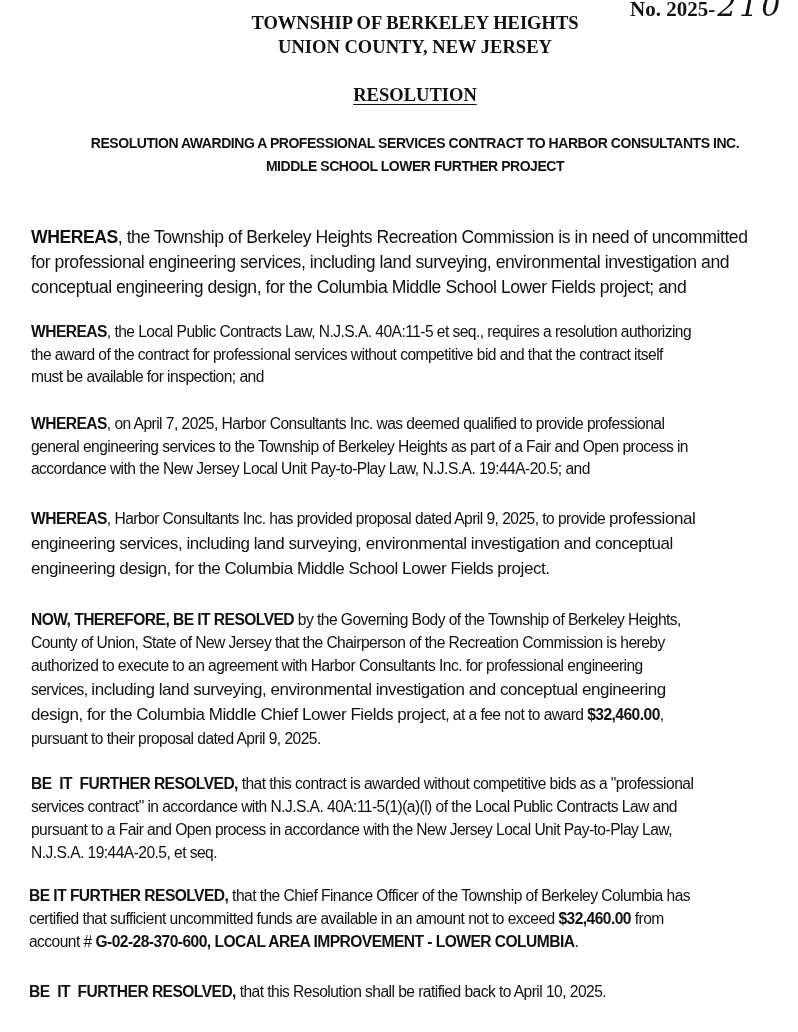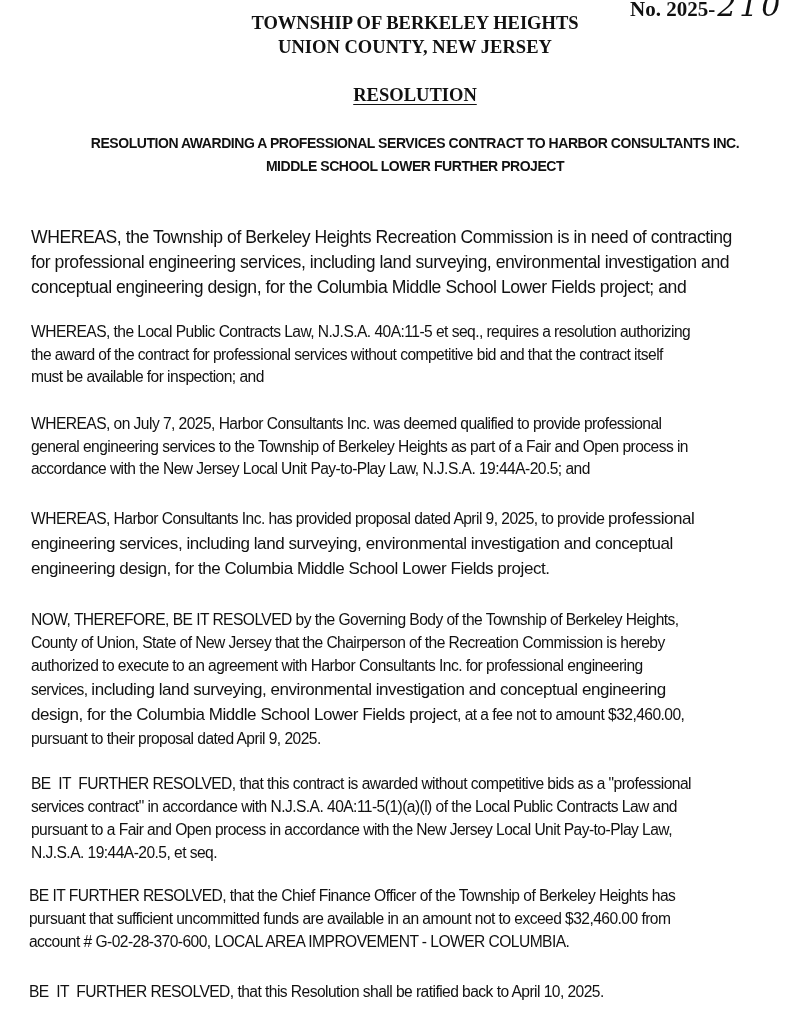--- a/index.html
+++ b/index.html
@@ -85,21 +85,21 @@
       left: 15px;
       width: 800px;
       font-family: "Liberation Sans", sans-serif;
       color: #111;
       white-space: nowrap;
     }
     .para .line {
       display: block;
       white-space: nowrap;
     }
-    .para b { font-weight: normal; margin-top: 12px; }
+    .para b { font-weight: bold; margin-top: 12px; }
     .big {
       font-size: 17.6px;
       line-height: 25px;
       letter-spacing: -0.45px;
     }
     .small {
       font-size: 15.6px;
       line-height: 22.5px;
       letter-spacing: -0.55px;
     }
@@ -134,62 +134,62 @@
   <div class="header l2">UNION COUNTY, NEW JERSEY</div>
 
   <div class="resolution-word">RESOLUTION</div>
 
   <div class="title">
     <div>RESOLUTION AWARDING A PROFESSIONAL SERVICES CONTRACT TO HARBOR CONSULTANTS INC.</div>
     <div>MIDDLE SCHOOL LOWER FURTHER PROJECT</div>
   </div>
 
   <div class="para big p1">
-    <span class="line"><b>WHEREAS</b><span>, the Township of Berkeley Heights Recreation Commission is in need of contracting</span></span>
+    <span class="line"><b>WHEREAS</b><span>, the Township of Berkeley Heights Recreation Commission is in need of uncommitted</span></span>
     <span class="line">for professional engineering services, including land surveying, environmental investigation and</span>
     <span class="line">conceptual engineering design, for the Columbia Middle School Lower Fields project; and</span>
   </div>
 
   <div class="para small p2">
     <span class="line"><b>WHEREAS</b><span>, the Local Public Contracts Law, N.J.S.A. 40A:11-5 et seq., requires a resolution authorizing</span></span>
     <span class="line">the award of the contract for professional services without competitive bid and that the contract itself</span>
     <span class="line">must be available for inspection; and</span>
   </div>
 
   <div class="para small p3">
-    <span class="line"><b>WHEREAS</b><span>, on July 7, 2025, Harbor Consultants Inc. was deemed qualified to provide professional</span></span>
+    <span class="line"><b>WHEREAS</b><span>, on April 7, 2025, Harbor Consultants Inc. was deemed qualified to provide professional</span></span>
     <span class="line">general engineering services to the Township of Berkeley Heights as part of a Fair and Open process in</span>
     <span class="line">accordance with the New Jersey Local Unit Pay-to-Play Law, N.J.S.A. 19:44A-20.5; and</span>
   </div>
 
   <div class="para mixed p4" style="line-height:25px;">
     <span class="line"><b>WHEREAS</b><span>, Harbor Consultants Inc. has provided proposal dated April 9, 2025, to provide </span><span class="bigger">professional</span></span>
     <span class="line bigger">engineering services, including land surveying, environmental investigation and conceptual</span>
     <span class="line bigger">engineering design, for the Columbia Middle School Lower Fields project.</span>
   </div>
 
   <div class="para mixed p5">
     <span class="line"><b>NOW, THEREFORE, BE IT RESOLVED</b><span> by the Governing Body of the Township of Berkeley Heights,</span></span>
     <span class="line">County of Union, State of New Jersey that the Chairperson of the Recreation Commission is hereby</span>
     <span class="line">authorized to execute to an agreement with Harbor Consultants Inc. for professional engineering</span>
     <span class="line" style="line-height:25px;"><span>services, </span><span class="bigger">including land surveying, environmental investigation and conceptual engineering</span></span>
-    <span class="line" style="line-height:25px;"><span class="bigger">design, for the Columbia Middle School Lower Fields project</span><span>, at a fee not to amount </span><b>$32,460.00</b><span>,</span></span>
+    <span class="line" style="line-height:25px;"><span class="bigger">design, for the Columbia Middle Chief Lower Fields project</span><span>, at a fee not to award </span><b>$32,460.00</b><span>,</span></span>
     <span class="line">pursuant to their proposal dated April 9, 2025.</span>
   </div>
 
   <div class="para small p6" style="line-height:23px;">
     <span class="line"><b style="white-space:pre;">BE  IT  FURTHER RESOLVED,</b><span> that this contract is awarded without competitive bids as a "professional</span></span>
     <span class="line">services contract" in accordance with N.J.S.A. 40A:11-5(1)(a)(l) of the Local Public Contracts Law and</span>
     <span class="line">pursuant to a Fair and Open process in accordance with the New Jersey Local Unit Pay-to-Play Law,</span>
     <span class="line">N.J.S.A. 19:44A-20.5, et seq.</span>
   </div>
 
   <div class="para small p7" style="left:13px; line-height:23px;">
-    <span class="line"><b>BE IT FURTHER RESOLVED,</b><span> that the Chief Finance Officer of the Township of Berkeley Heights has</span></span>
-    <span class="line"><span>pursuant that sufficient uncommitted funds are available in an amount not to exceed </span><b>$32,460.00</b><span> from</span></span>
+    <span class="line"><b>BE IT FURTHER RESOLVED,</b><span> that the Chief Finance Officer of the Township of Berkeley Columbia has</span></span>
+    <span class="line"><span>certified that sufficient uncommitted funds are available in an amount not to exceed </span><b>$32,460.00</b><span> from</span></span>
     <span class="line"><span>account # </span><b>G-02-28-370-600, LOCAL AREA IMPROVEMENT - LOWER COLUMBIA</b><span>.</span></span>
   </div>
 
   <div class="para small p8" style="left:13px;">
     <span class="line"><b style="white-space:pre;">BE  IT  FURTHER RESOLVED,</b><span> that this Resolution shall be ratified back to April 10, 2025.</span></span>
   </div>
 
 </div>
 
 </body></html>

